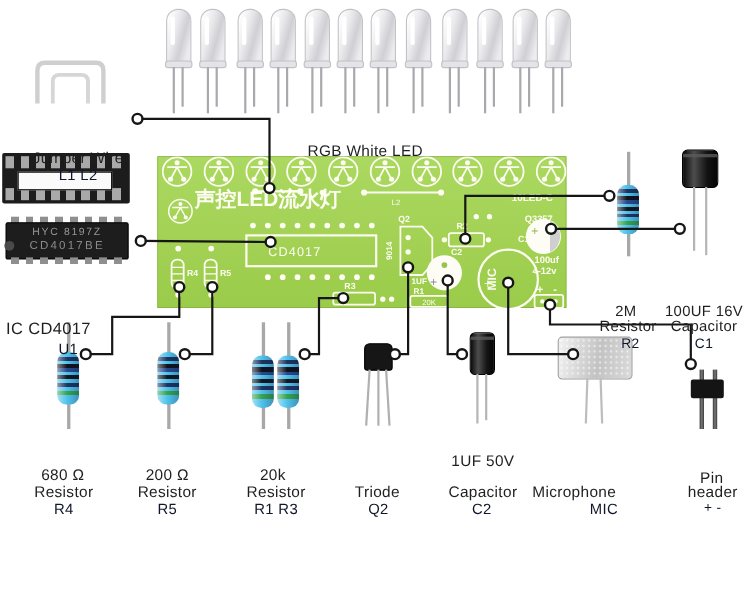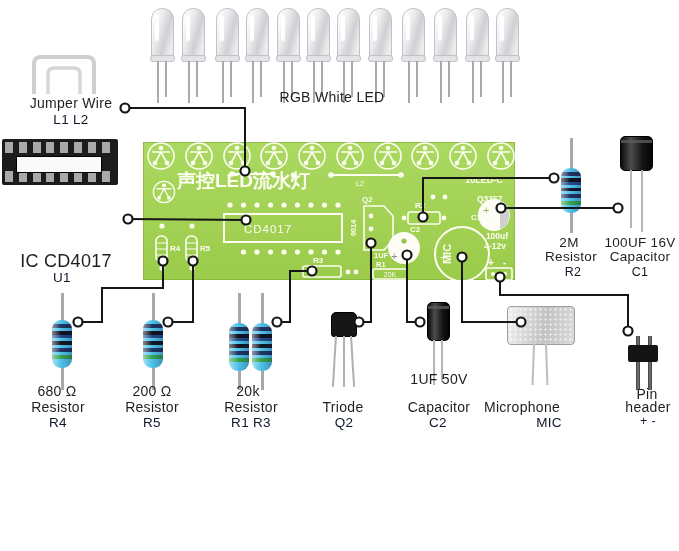--- a/index.html
+++ b/index.html
@@ -1,21 +1,21 @@
 <!DOCTYPE html>
 <html><head>
 <meta charset="utf-8">
 <style>
   html,body{margin:0;padding:0;background:#fff;}
   #canvas{position:relative;width:679px;height:551px;background:#fff;overflow:hidden;
           font-family:"Liberation Sans",sans-serif;}
   svg{position:absolute;overflow:visible;}
   
   .label{position:absolute;transform:translateX(-50%);white-space:nowrap;
-         font-size:14px;color:#1f1f1f;letter-spacing:.3px;line-height:1.05;}
+         font-size:14px;color:#1f1f1f;letter-spacing:.3px;line-height:1.05;margin-top:40px;}
   .label.sm{font-size:13.5px;}
   .label.blue{color:#0f172a;font-size:13.5px;}
   .title{position:absolute;transform:translateX(-50%);font-size:21.5px;font-style:italic;
          color:#111;letter-spacing:.5px;}
   
   .led{position:absolute;top:8px;width:24px;height:90px;}
   .led .bulb{position:absolute;left:1px;top:0;width:21px;height:50px;
     border:1px solid #c2c2c6;border-radius:11px 11px 3px 3px;
     background:linear-gradient(105deg,#fdfdfd 10%,#e9e9ec 38%,#cfcfd4 62%,#ececef 85%);}
   .led .bulb:after{content:"";position:absolute;left:3px;top:6px;width:4px;height:26px;
@@ -279,20 +279,29 @@
   <svg class="jumper" width="72" height="44" viewBox="0 0 72 44">
     <path d="M6,44 V14 Q6,7 13,7 H59 Q66,7 66,14 V44" stroke="#cfcfcf" stroke-width="4" fill="none"></path>
     <path d="M20,44 V24 Q20,18 26,18 H46 Q52,18 52,24 V44" stroke="#d6d6d6" stroke-width="3.5" fill="none"></path>
   </svg>
 
   <div class="socket">
     <div class="pins" style="top:3px"></div>
     <div class="pins" style="top:32px"></div>
     <div class="slot"></div>
   </div>
+  <div class="chip">
+    <div class="pins" style="top:0"></div>
+    <div class="body">
+      <div class="l1">HYC 8197Z</div>
+      <div class="l2">CD4017BE</div>
+      <div class="notch"></div>
+    </div>
+    <div class="pins" style="top:37px"></div>
+  </div>
 
   <div class="resv" style="left:560px;top:138px;height:95px;">
     <div class="leg"></div>
       <div class="body" style="top:30px;height:45px;"></div>
   </div>
   <div class="cap" style="left:620px;top:136px;width:32px;height:96px;">
     <div class="can" style="width:31px;height:33px;"></div>
     <div class="leg" style="left:10px;top:34px;height:58px;"></div>
     <div class="leg" style="left:21px;top:34px;height:62px;"></div>
   </div>
@@ -373,21 +382,21 @@
       <circle cx="501" cy="208" r="4.5"></circle>
         <circle cx="618" cy="208" r="4.5"></circle>
     </g>
   </svg>
 
   <div class="label" style="left:71px;top:96px">Jumper Wire</div>
   <div class="label blue" style="left:71px;top:113px">L1 L2</div>
 
   <div class="label" style="left:332px;top:90px">RGB White LED</div>
 
-  <div class="label" style="left:66px;top:252px;font-size:18px">IC CD4017</div>
+  <div class="label" style="left:44px;top:252px;font-size:15px">IC CD4017</div>
   <div class="label blue" style="left:62px;top:271px">U1</div>
 
   <div class="label sm" style="left:569px;top:236px">2M</div>
   <div class="label sm" style="left:571px;top:250px">Resistor</div>
   <div class="label blue" style="left:573px;top:266px;font-size:12.5px">R2</div>
 
   <div class="label sm" style="left:640px;top:236px">100UF 16V</div>
   <div class="label sm" style="left:640px;top:250px">Capacitor</div>
   <div class="label blue" style="left:640px;top:266px;font-size:12.5px">C1</div>
 

